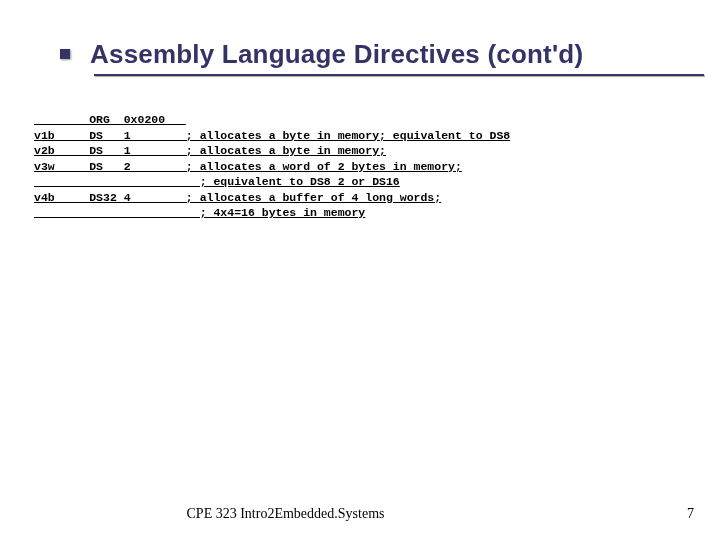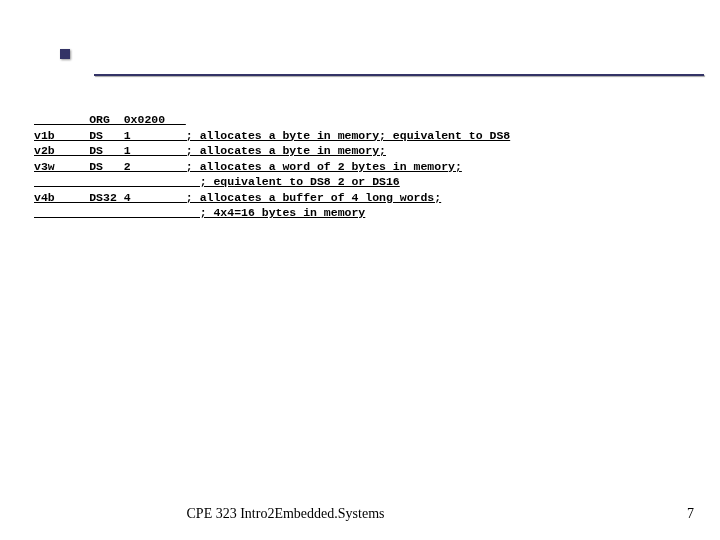--- a/index.html
+++ b/index.html
@@ -77,20 +77,21 @@
       font-family: "Times New Roman", Times, serif;
       font-size: 14px;
       color: #000000;
     }
   </style>
 </head>
 <body>
 
 <div class="title-bar">
   <div class="bullet"></div>
+  <div class="title-text">Assembly Language Directives (cont'd)</div>
 </div>
 <div class="title-underline"></div>
 
 <pre class="code-block" id="code-block">        ORG  0x0200   
 v1b     DS   1        ; allocates a byte in memory; equivalent to DS8
 v2b     DS   1        ; allocates a byte in memory;
 v3w     DS   2        ; allocates a word of 2 bytes in memory;
                         ; equivalent to DS8 2 or DS16
 v4b     DS32 4        ; allocates a buffer of 4 long words;
                         ; 4x4=16 bytes in memory

